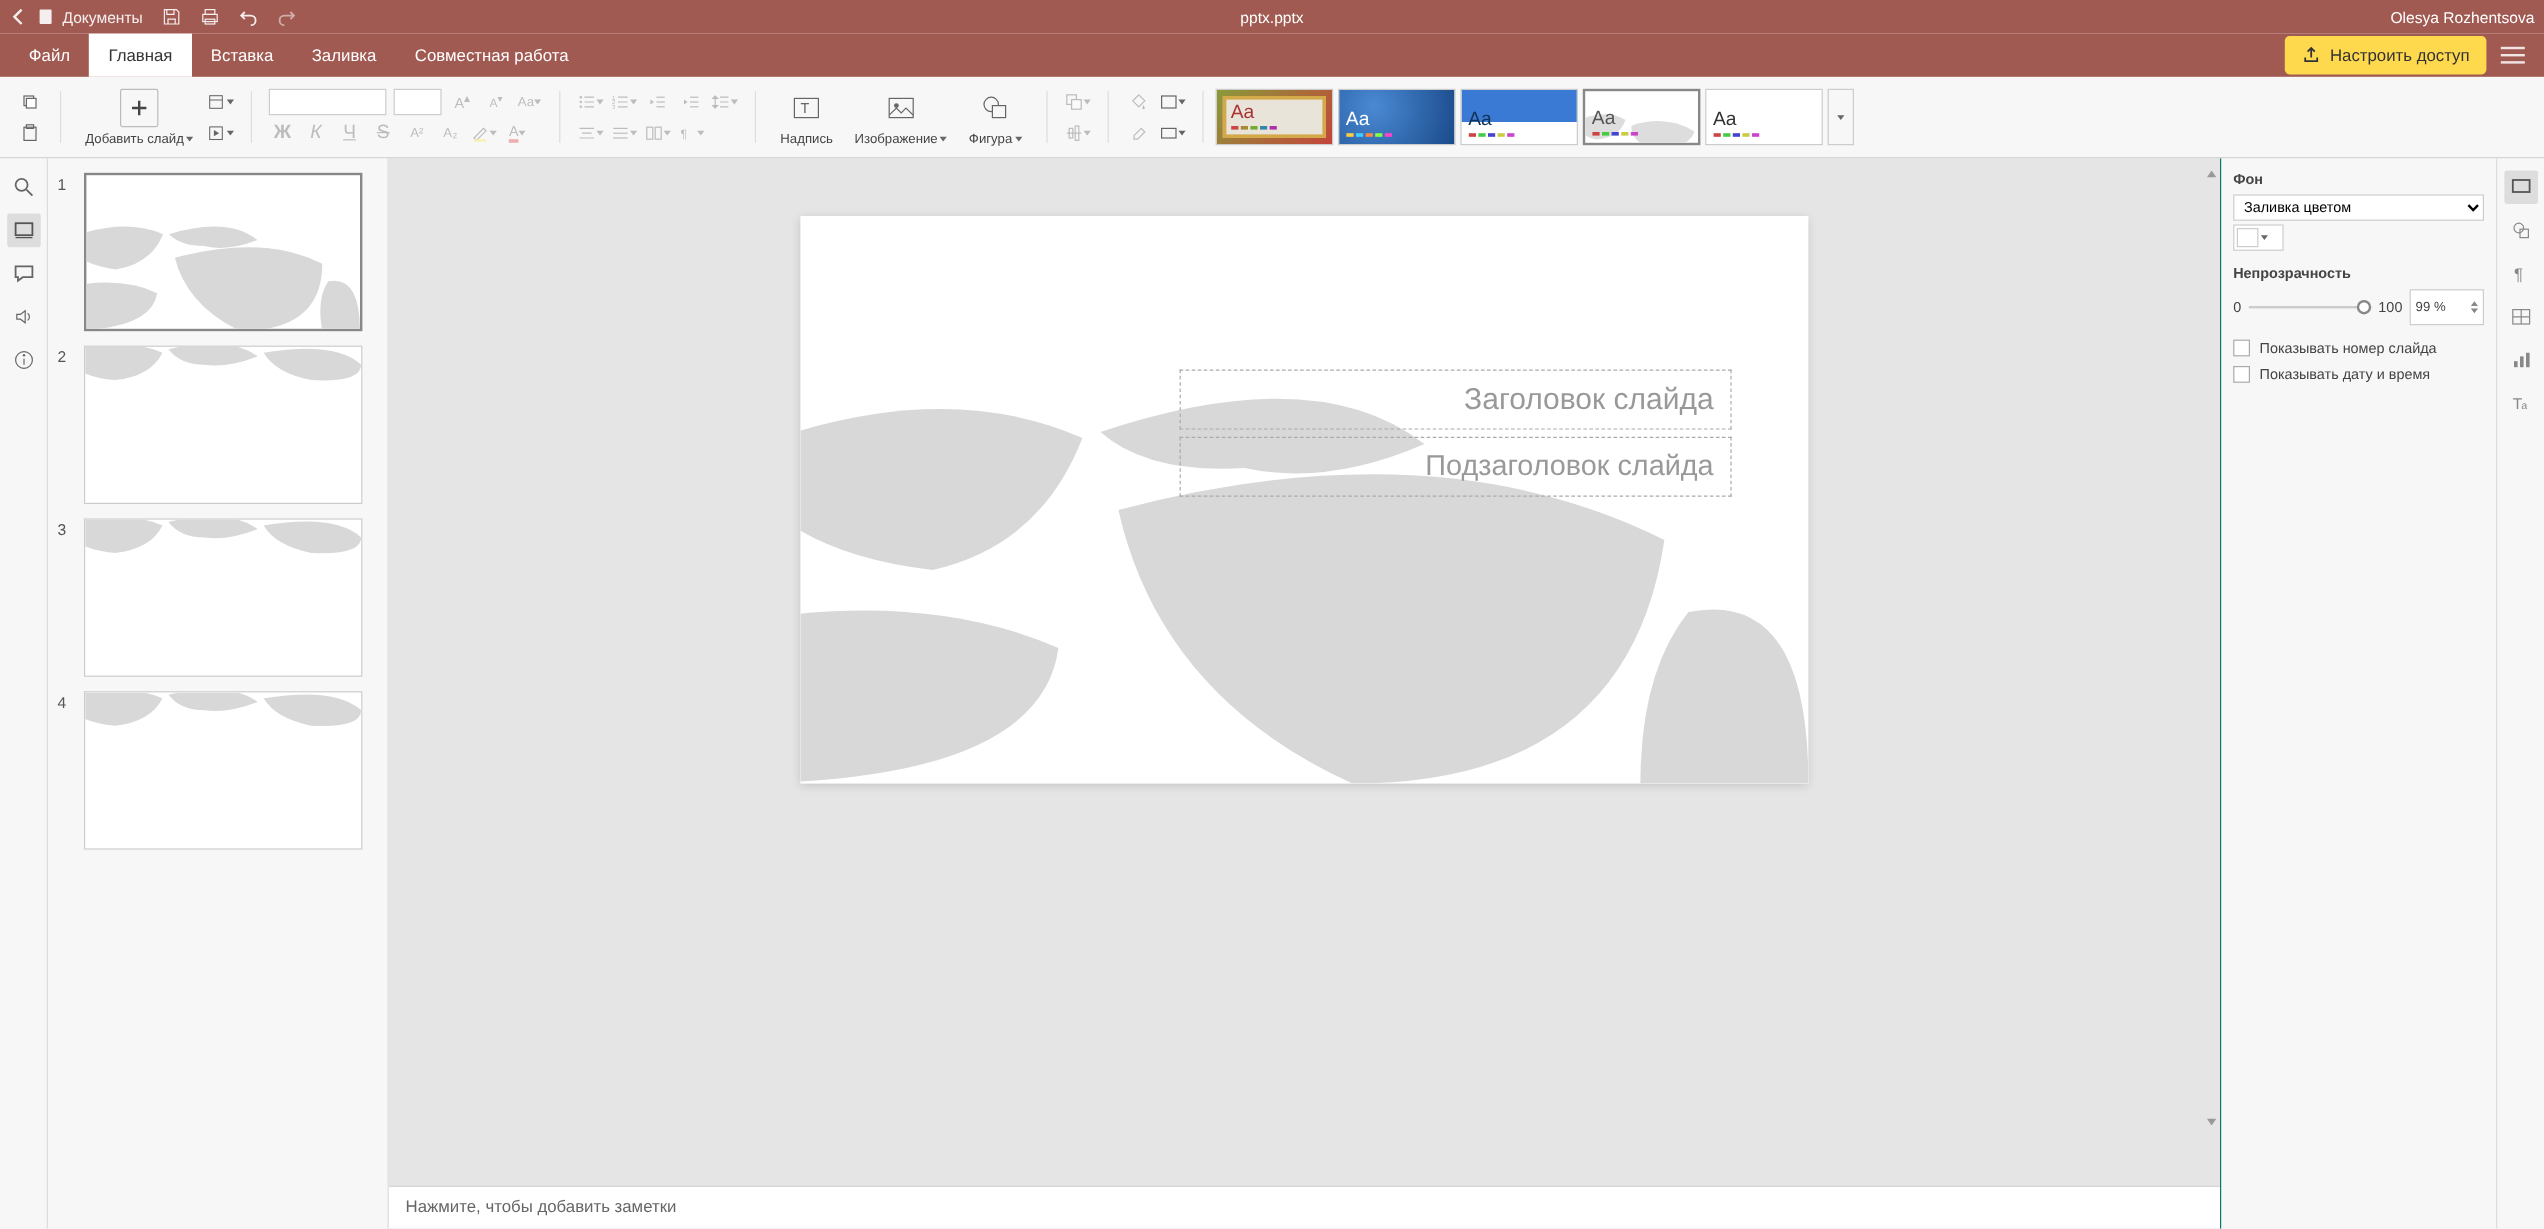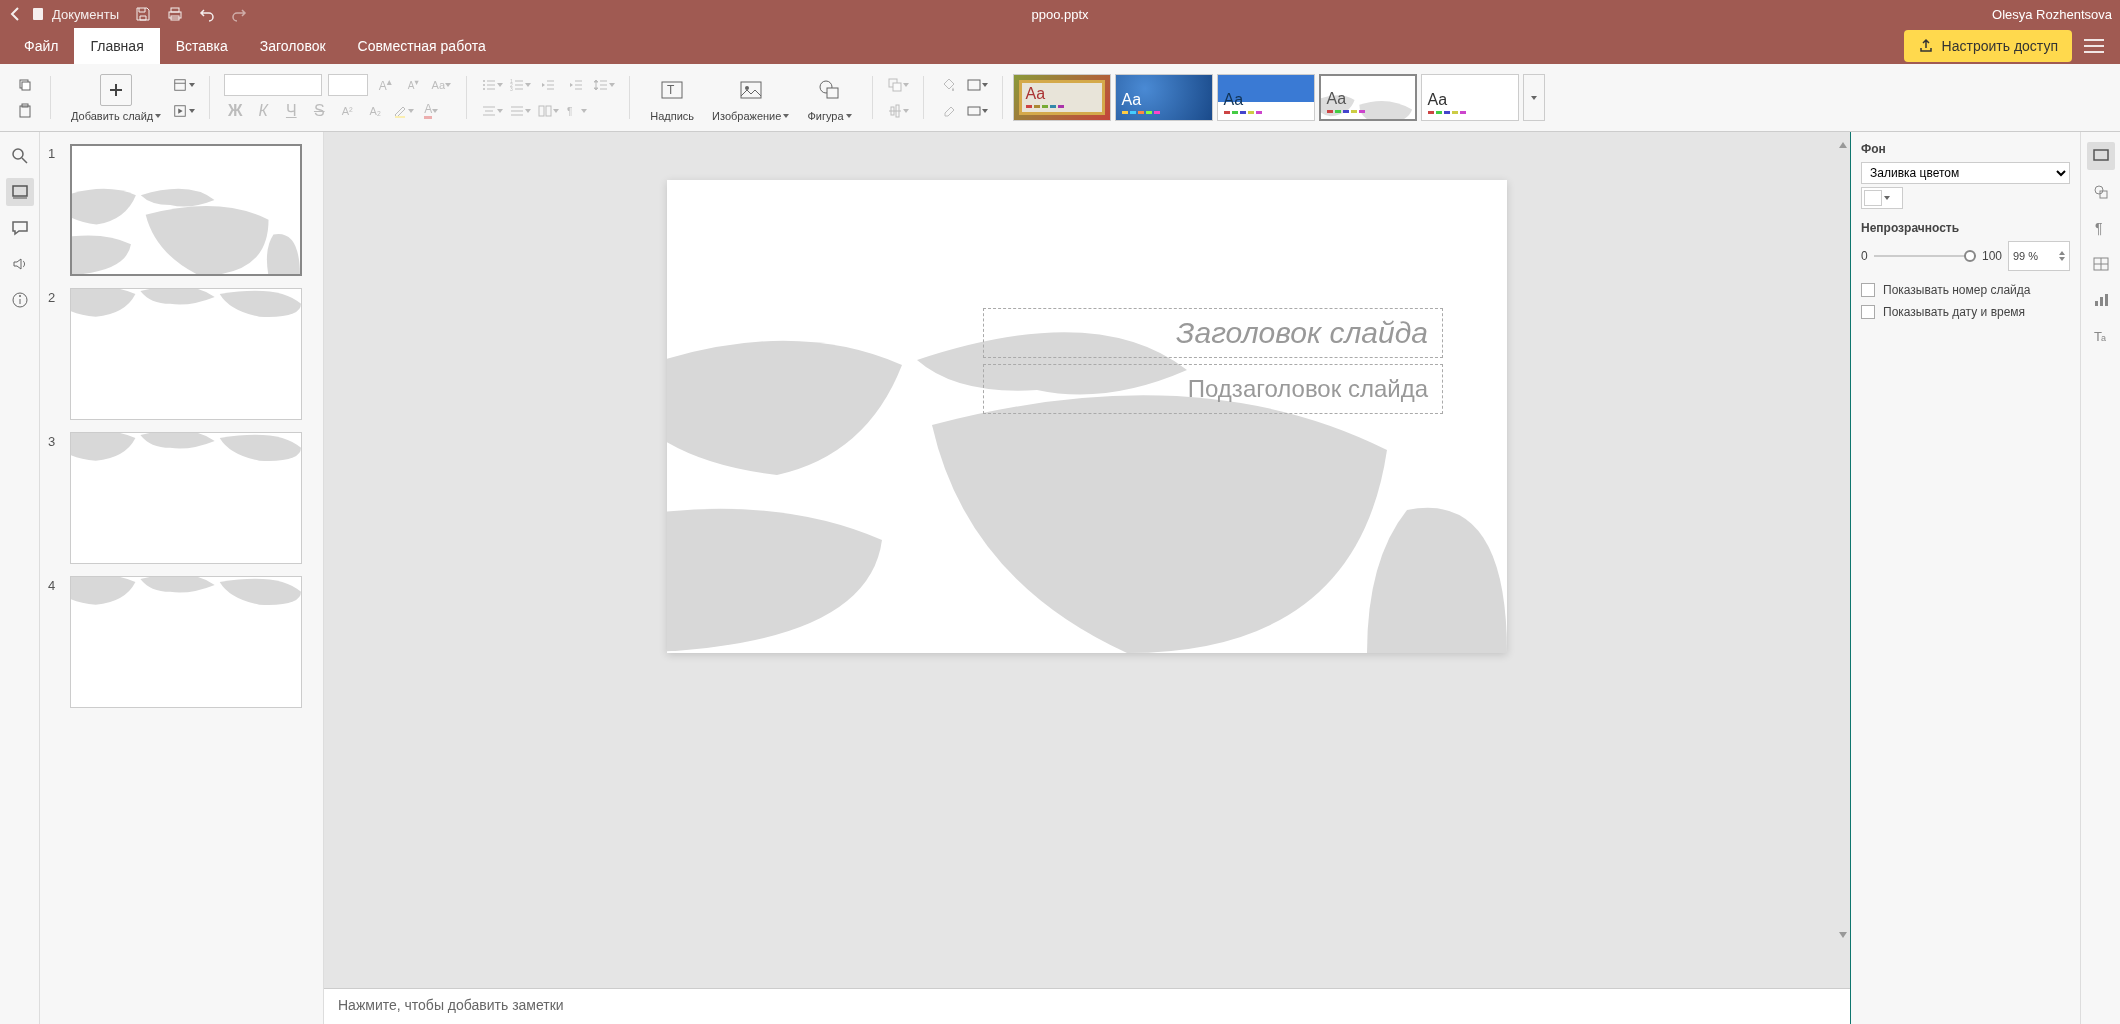--- a/index.html
+++ b/index.html
@@ -97,21 +97,21 @@
 
 
 .right-rail { width: 40px; background: #f7f7f7; border-left: 1px solid #ddd; display: flex; flex-direction: column; align-items: center; padding-top: 10px; gap: 8px; }
 
 
 .stone-bg { position: absolute; inset: 0; }
 .stone-bg svg { width: 100%; height: 100%; }
 
 
 .placeholder { position: absolute; border: 1px dashed #aaa; display: flex; align-items: center; justify-content: flex-end; padding: 4px 14px; color: #999; }
-.ph-title { top: 128px; left: 316px; width: 460px; height: 50px; font-size: 30px; font-style: italic; }
+.ph-title { top: 128px; left: 316px; width: 460px; height: 50px; font-size: 25px; }
 .ph-subtitle { top: 184px; left: 316px; width: 460px; height: 50px; font-size: 24px; }
 
 </style>
 </head>
 <body>
 
 <div class="titlebar">
   <div class="tb-left">
     <div class="tb-btn">
       <svg viewBox="0 0 16 16">
@@ -138,29 +138,29 @@
       <svg viewBox="0 0 16 16">
           <path d="M5 4 L2 7 L5 10 M2 7 H10 a4 4 0 0 1 0 8" stroke="#fff" stroke-width="1.5" fill="none"></path>
         </svg>
     </div>
     <div class="tb-btn" style="opacity:0.5">
       <svg viewBox="0 0 16 16">
           <path d="M11 4 L14 7 L11 10 M14 7 H6 a4 4 0 0 0 0 8" stroke="#fff" stroke-width="1.5" fill="none"></path>
         </svg>
     </div>
   </div>
-  <div class="doc-title">ppoo.pptx</div>
+  <div class="doc-title">pptx.pptx</div>
   <div class="tb-user">Olesya Rozhentsova</div>
 </div>
 
 <div class="menubar">
   <div class="tab">Файл</div>
   <div class="tab active">Главная</div>
   <div class="tab">Вставка</div>
-  <div class="tab">Заголовок</div>
+  <div class="tab">Заливка</div>
   <div class="tab">Совместная работа</div>
   <div class="right-actions">
     <button class="share-btn">
       <svg width="16" height="16" viewBox="0 0 16 16">
           <path d="M8 2v8 M5 5l3-3 3 3 M3 10v3h10v-3" stroke="#333" stroke-width="1.5" fill="none"></path>
         </svg>
       <span>Настроить доступ</span>
     </button>
     <div class="hamburger">
       <div></div>

